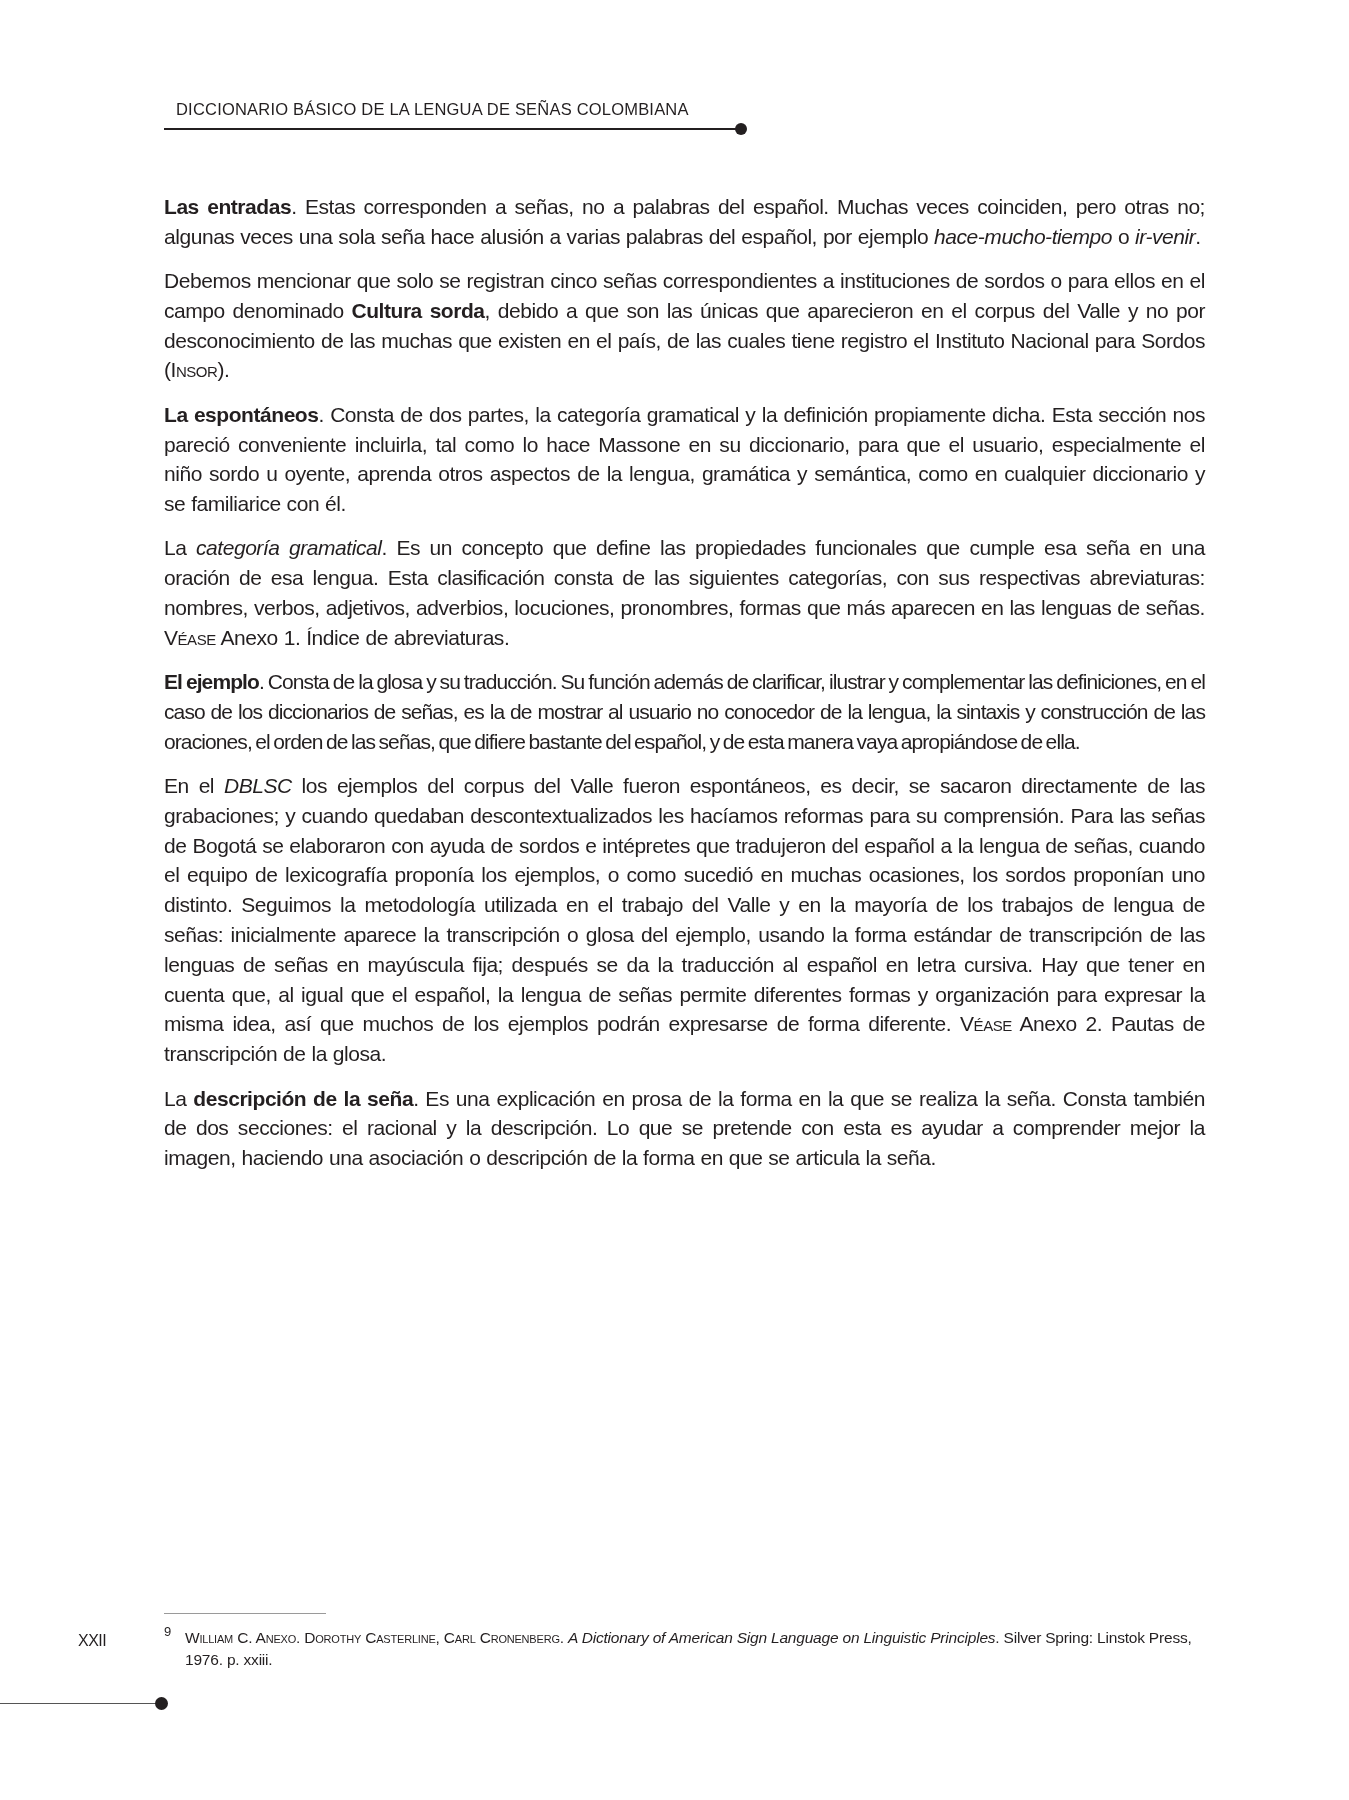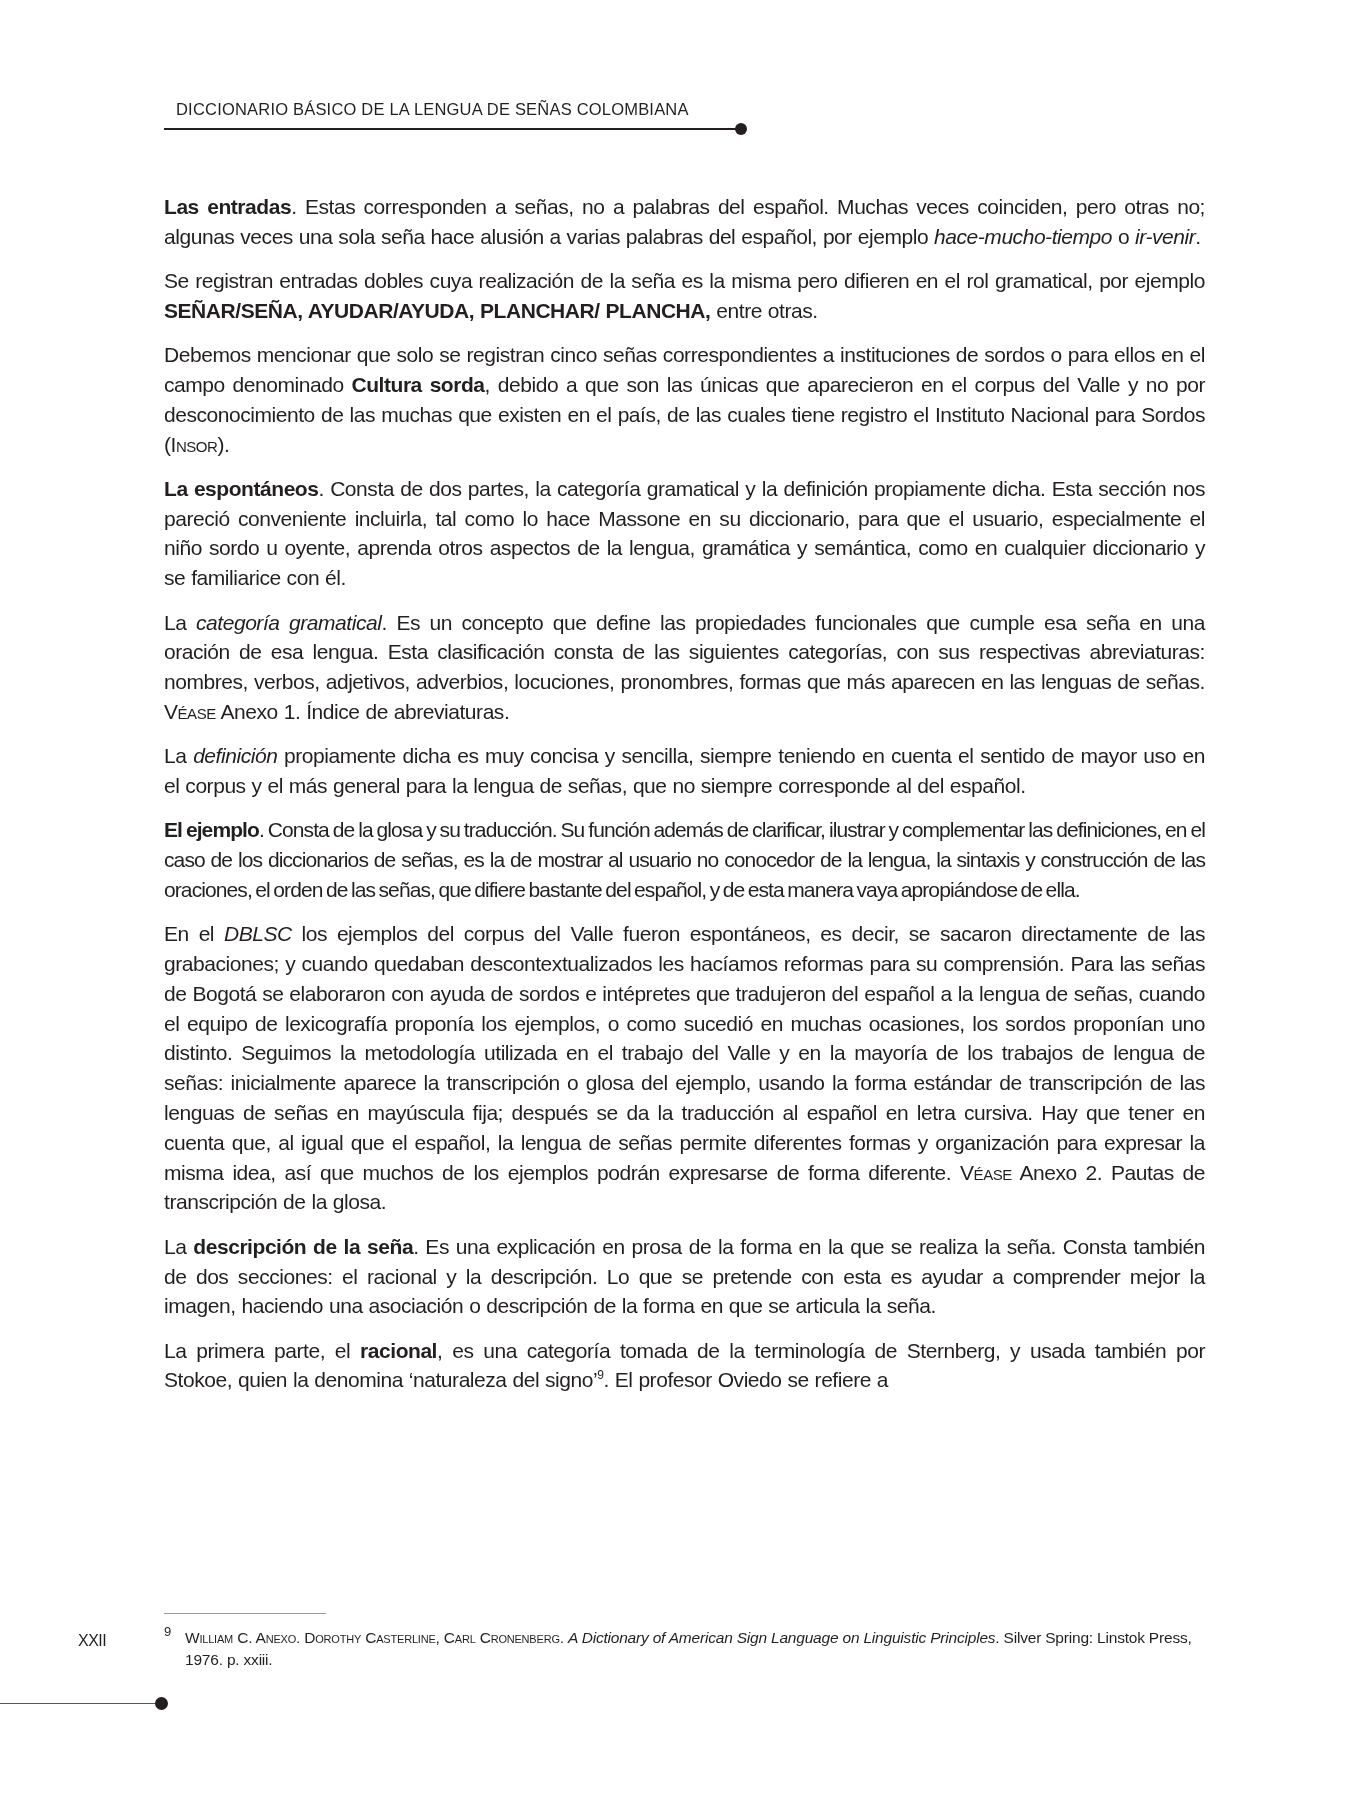--- a/index.html
+++ b/index.html
@@ -68,55 +68,46 @@
 <div class="running-header">DICCIONARIO BÁSICO DE LA LENGUA DE SEÑAS COLOMBIANA</div>
 <div class="header-rule"></div>
 <div class="header-dot"></div>
 
 <div class="body-text">
 
   <p>
     <b>Las entradas</b><span>. Estas corresponden a señas, no a palabras del español. Muchas veces coinciden, pero otras no; algunas veces una sola seña hace alusión a varias palabras del español, por ejemplo </span><i>hace-mucho-tiempo</i><span> o </span><i>ir-venir</i><span>.</span>
   </p>
 
-  <p>
-    <span>Se registran entradas dobles cuya realización de la seña es la misma pero difieren en el rol gramatical, por ejemplo </span><b>SEÑAR/SEÑA, AYUDAR/AYUDA, PLANCHAR/ PLANCHA,</b><span> entre otras.</span>
-  </p>
 
   <p>
     <span>Debemos mencionar que solo se registran cinco señas correspondientes a instituciones de sordos o para ellos en el campo denominado </span><b>Cultura sorda</b><span>, debido a que son las únicas que aparecieron en el corpus del Valle y no por desconocimiento de las muchas que existen en el país, de las cuales tiene registro el Instituto Nacional para Sordos (</span><span class="sc">Insor</span><span>).</span>
   </p>
 
   <p>
     <b>La espontáneos</b><span>. Consta de dos partes, la categoría gramatical y la definición propiamente dicha. Esta sección nos pareció conveniente incluirla, tal como lo hace Massone en su diccionario, para que el usuario, especialmente el niño sordo u oyente, aprenda otros aspectos de la lengua, gramática y semántica, como en cualquier diccionario y se familiarice con él.</span>
   </p>
 
   <p>
     <span>La </span><i>categoría gramatical</i><span>. Es un concepto que define las propiedades funcionales que cumple esa seña en una oración de esa lengua. Esta clasificación consta de las siguientes categorías, con sus respectivas abreviaturas: nombres, verbos, adjetivos, adverbios, locuciones, pronombres, formas que más aparecen en las lenguas de señas. </span><span class="sc">Véase</span><span> Anexo 1. Índice de abreviaturas.</span>
   </p>
 
-  <p>
-    <span>La </span><i>definición</i><span> propiamente dicha es muy concisa y sencilla, siempre teniendo en cuenta el sentido de mayor uso en el corpus y el más general para la lengua de señas, que no siempre corresponde al del español.</span>
-  </p>
 
   <p class="tight">
     <b>El ejemplo</b><span>. Consta de la glosa y su traducción. Su función además de clarificar, ilustrar y complementar las definiciones, en el caso de los diccionarios de señas, es la de mostrar al usuario no conocedor de la lengua, la sintaxis y construcción de las oraciones, el orden de las señas, que difiere bastante del español, y de esta manera vaya apropiándose de ella.</span>
   </p>
 
   <p>
     <span>En el </span><i>DBLSC</i><span> los ejemplos del corpus del Valle fueron espontáneos, es decir, se sacaron directamente de las grabaciones; y cuando quedaban descontextualizados les hacíamos reformas para su comprensión. Para las señas de Bogotá se elaboraron con ayuda de sordos e intépretes que tradujeron del español a la lengua de señas, cuando el equipo de lexicografía proponía los ejemplos, o como sucedió en muchas ocasiones, los sordos proponían uno distinto. Seguimos la metodología utilizada en el trabajo del Valle y en la mayoría de los trabajos de lengua de señas: inicialmente aparece la transcripción o glosa del ejemplo, usando la forma estándar de transcripción de las lenguas de señas en mayúscula fija; después se da la traducción al español en letra cursiva. Hay que tener en cuenta que, al igual que el español, la lengua de señas permite diferentes formas y organización para expresar la misma idea, así que muchos de los ejemplos podrán expresarse de forma diferente. </span><span class="sc">Véase</span><span> Anexo 2. Pautas de transcripción de la glosa.</span>
   </p>
 
   <p>
     <span>La </span><b>descripción de la seña</b><span>. Es una explicación en prosa de la forma en la que se realiza la seña. Consta también de dos secciones: el racional y la descripción. Lo que se pretende con esta es ayudar a comprender mejor la imagen, haciendo una asociación o descripción de la forma en que se articula la seña.</span>
   </p>
 
-  <p>
-    <span>La primera parte, el </span><b>racional</b><span>, es una categoría tomada de la terminología de Sternberg, y usada también por Stokoe, quien la denomina ‘naturaleza del signo’</span><sup>9</sup><span>. El profesor Oviedo se refiere a</span>
-  </p>
 
 </div>
 
 <div class="footnote-rule"></div>
 <div class="footnote">
   <span class="fn-num">9</span>
   <div class="fn-body">
     <span class="sc">William C. Anexo. Dorothy Casterline, Carl Cronenberg.</span>
     <i>A Dictionary of American Sign Language on Linguistic Principles</i><span>. Silver Spring: Linstok Press, 1976. p. xxiii.</span>
   </div>

